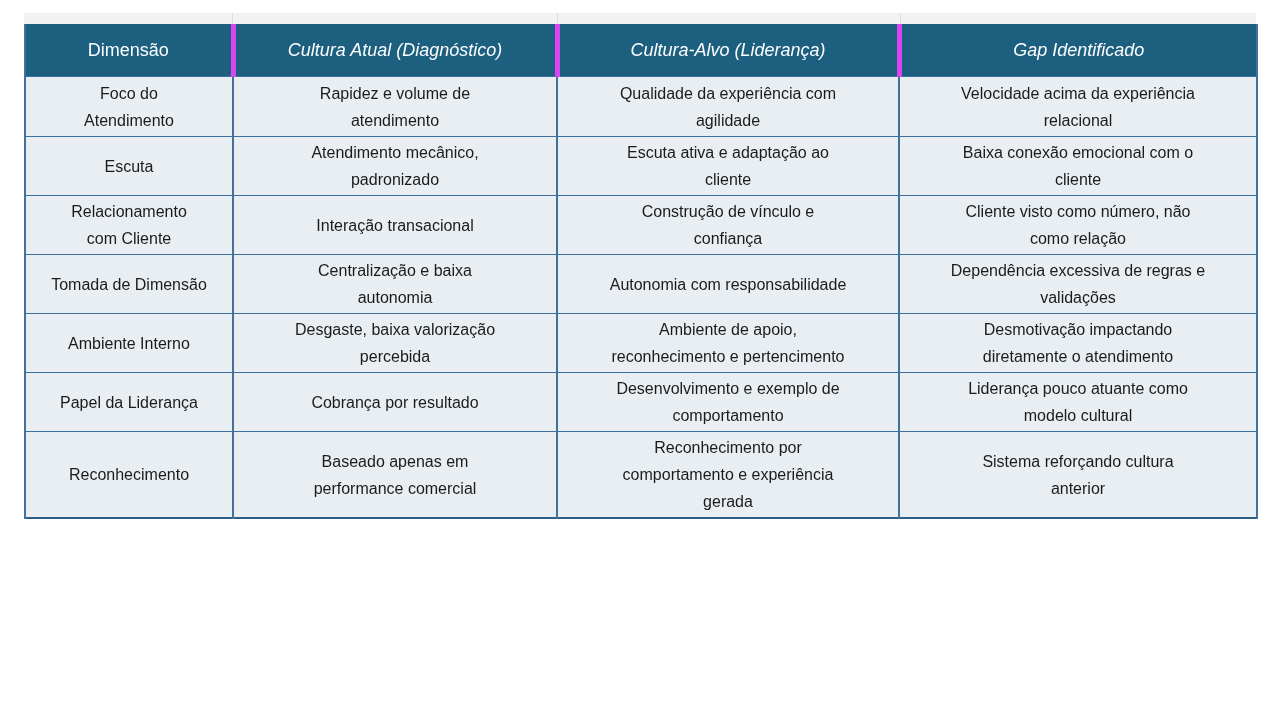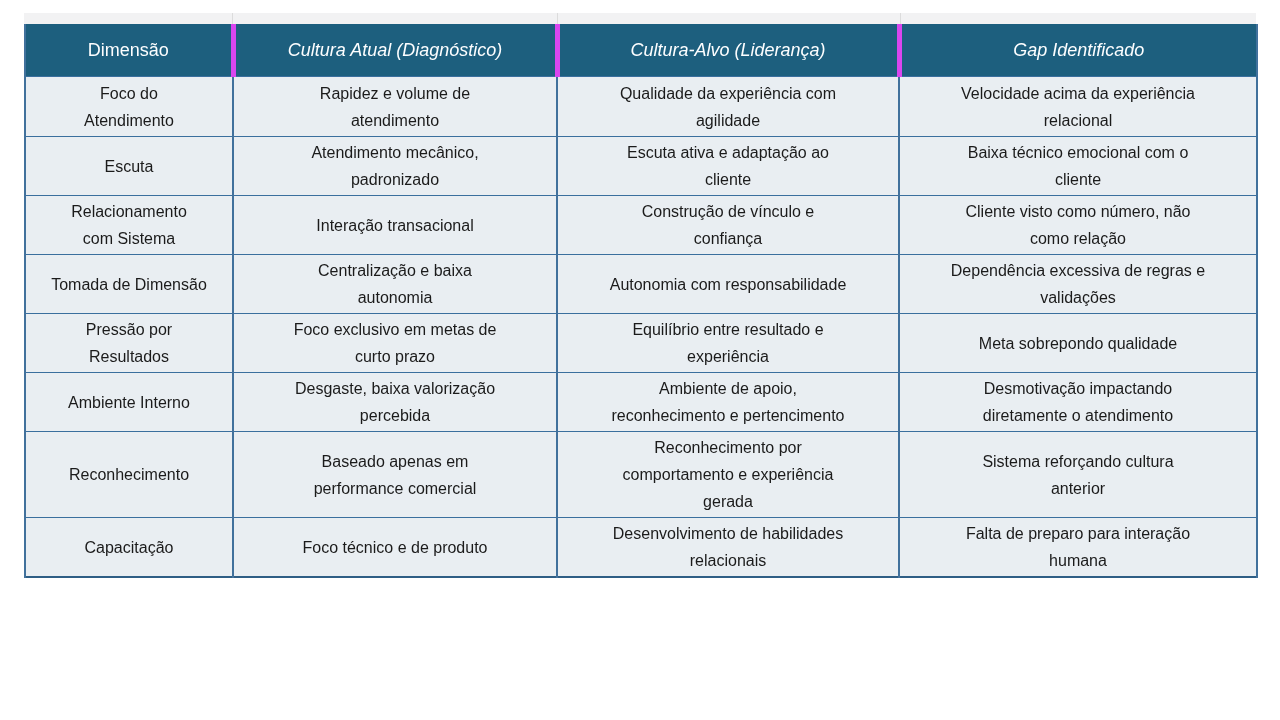--- a/index.html
+++ b/index.html
@@ -121,72 +121,63 @@
 agilidade</td>
           <td>Velocidade acima da experiência
 relacional</td>
         </tr>
         <tr>
           <td>Escuta</td>
           <td>Atendimento mecânico,
 padronizado</td>
           <td>Escuta ativa e adaptação ao
 cliente</td>
-          <td>Baixa técnico emocional com o
+          <td>Baixa conexão emocional com o
 cliente</td>
         </tr>
         <tr>
           <td>Relacionamento
-com Sistema</td>
+com Cliente</td>
           <td>Interação transacional</td>
           <td>Construção de vínculo e
 confiança</td>
           <td>Cliente visto como número, não
 como relação</td>
         </tr>
         <tr>
           <td>Tomada de Dimensão</td>
           <td>Centralização e baixa
 autonomia</td>
           <td>Autonomia com responsabilidade</td>
           <td>Dependência excessiva de regras e
 validações</td>
         </tr>
         <tr>
-          <td>Pressão por
-Resultados</td>
-          <td>Foco exclusivo em metas de
-curto prazo</td>
-          <td>Equilíbrio entre resultado e
-experiência</td>
-          <td>Meta sobrepondo qualidade</td>
-        </tr>
-        <tr>
           <td>Ambiente Interno</td>
           <td>Desgaste, baixa valorização
 percebida</td>
           <td>Ambiente de apoio,
 reconhecimento e pertencimento</td>
           <td>Desmotivação impactando
 diretamente o atendimento</td>
+        </tr>
+        <tr>
+          <td>Papel da Liderança</td>
+          <td>Cobrança por resultado</td>
+          <td>Desenvolvimento e exemplo de
+comportamento</td>
+          <td>Liderança pouco atuante como
+modelo cultural</td>
         </tr>
         <tr>
           <td>Reconhecimento</td>
           <td>Baseado apenas em
 performance comercial</td>
           <td>Reconhecimento por
 comportamento e experiência
 gerada</td>
           <td>Sistema reforçando cultura
 anterior</td>
         </tr>
-        <tr>
-          <td>Capacitação</td>
-          <td>Foco técnico e de produto</td>
-          <td>Desenvolvimento de habilidades
-relacionais</td>
-          <td>Falta de preparo para interação
-humana</td>
-        </tr>
       </tbody>
     </table>
   </div>
 </div>
 
 </body></html>

